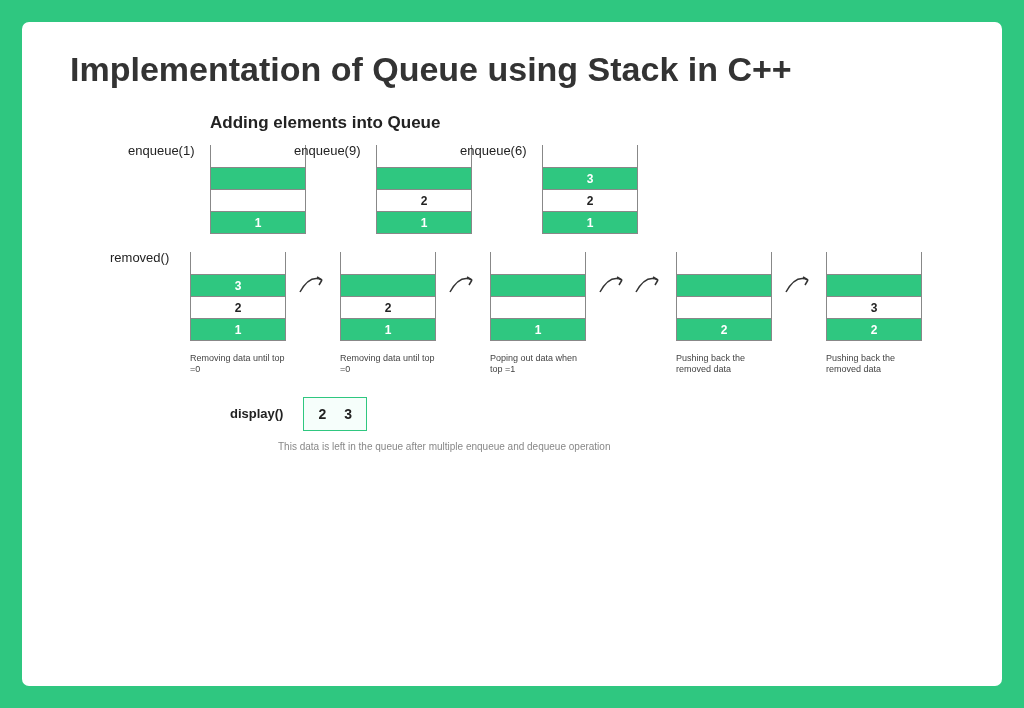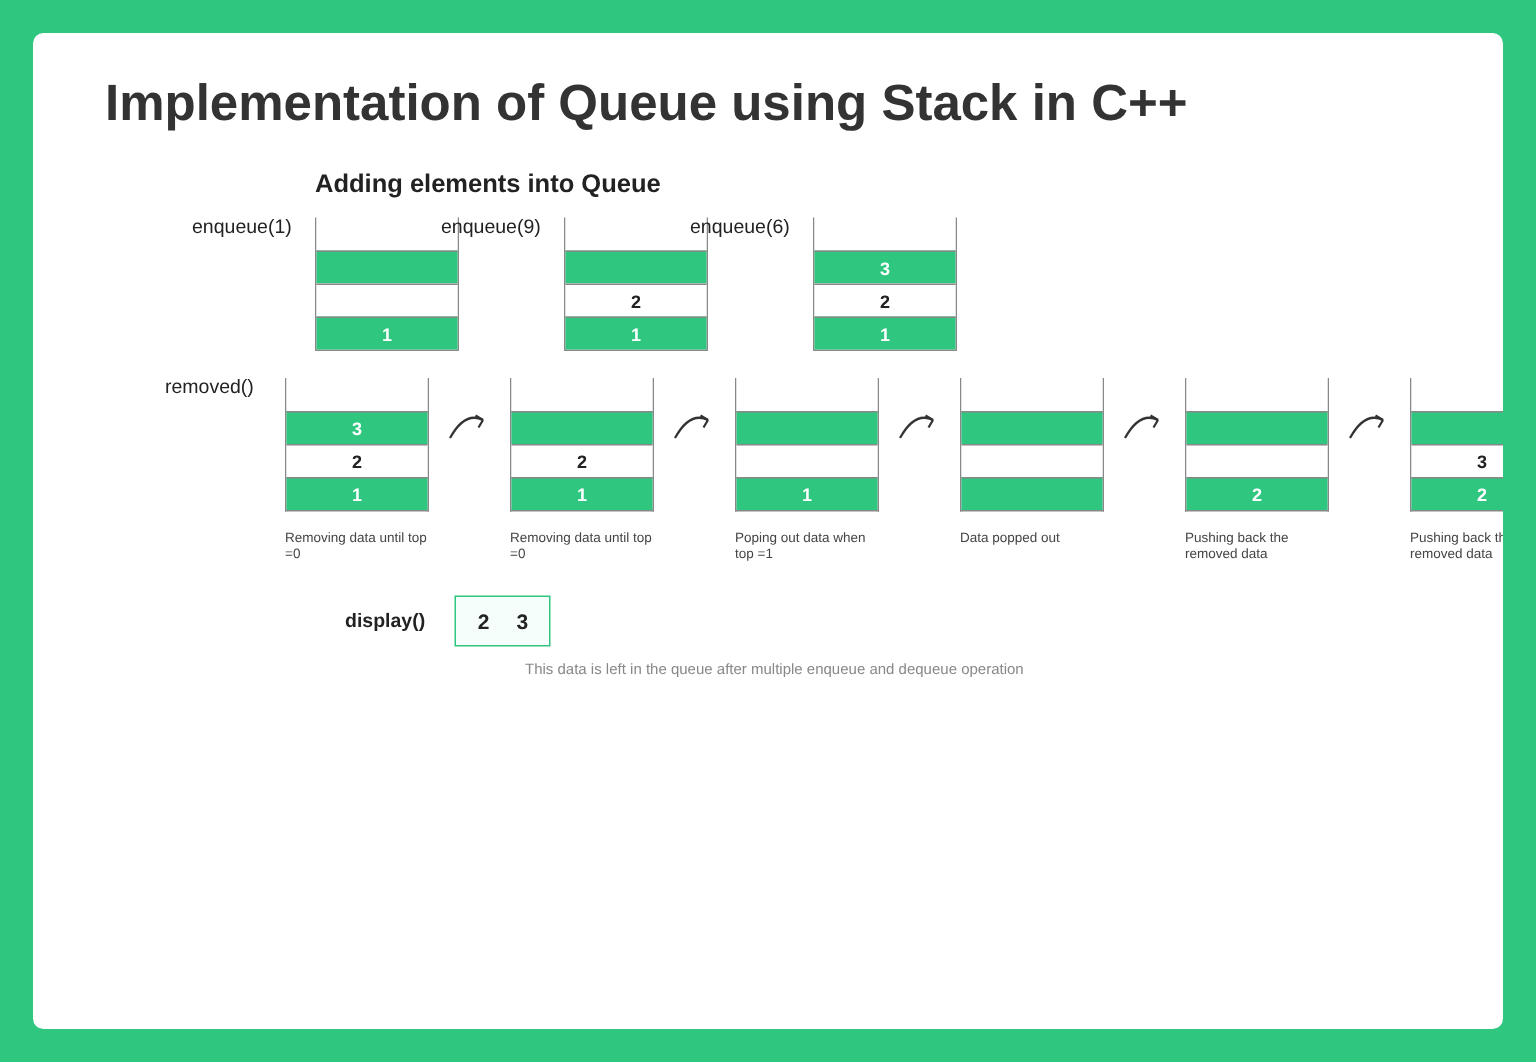--- a/index.html
+++ b/index.html
@@ -111,21 +111,21 @@
     display: flex;
     gap: 18px;
     font-size: 14px;
     font-weight: 700;
     color: #222;
   }
   .foot-note {
     font-size: 10px;
     color: #888;
     margin-top: 10px;
-    margin-left: 120px;
+    margin-left: 48px;
   }
 </style>
 </head>
 <body>
 
 <div class="card">
   <h1 class="title">Implementation of Queue using Stack in C++</h1>
 
   <div class="add-section">
     <div class="section-title">Adding elements into Queue</div>
@@ -200,29 +200,20 @@
             <div class="cell white"></div>
             <div class="cell green">1</div>
           </div>
           <div class="deq-caption">Poping out data when top =1</div>
         </div>
         <div class="arrow">
           <svg width="30" height="30" viewBox="0 0 30 30">
             <path d="M2 22 Q 12 4 24 10" stroke="#333" stroke-width="1.5" fill="none"></path>
             <path d="M24 10 L19 7 M24 10 L21 15" stroke="#333" stroke-width="1.5" fill="none"></path>
           </svg>
-        </div>
-        <div class="deq-block">
-          <div class="stack">
-            <div class="cell white open-top"></div>
-            <div class="cell green"></div>
-            <div class="cell white"></div>
-            <div class="cell green"></div>
-          </div>
-          <div class="deq-caption">Data popped out</div>
         </div>
         <div class="arrow">
           <svg width="30" height="30" viewBox="0 0 30 30">
             <path d="M2 22 Q 12 4 24 10" stroke="#333" stroke-width="1.5" fill="none"></path>
             <path d="M24 10 L19 7 M24 10 L21 15" stroke="#333" stroke-width="1.5" fill="none"></path>
           </svg>
         </div>
         <div class="deq-block">
           <div class="stack">
             <div class="cell white open-top"></div>

